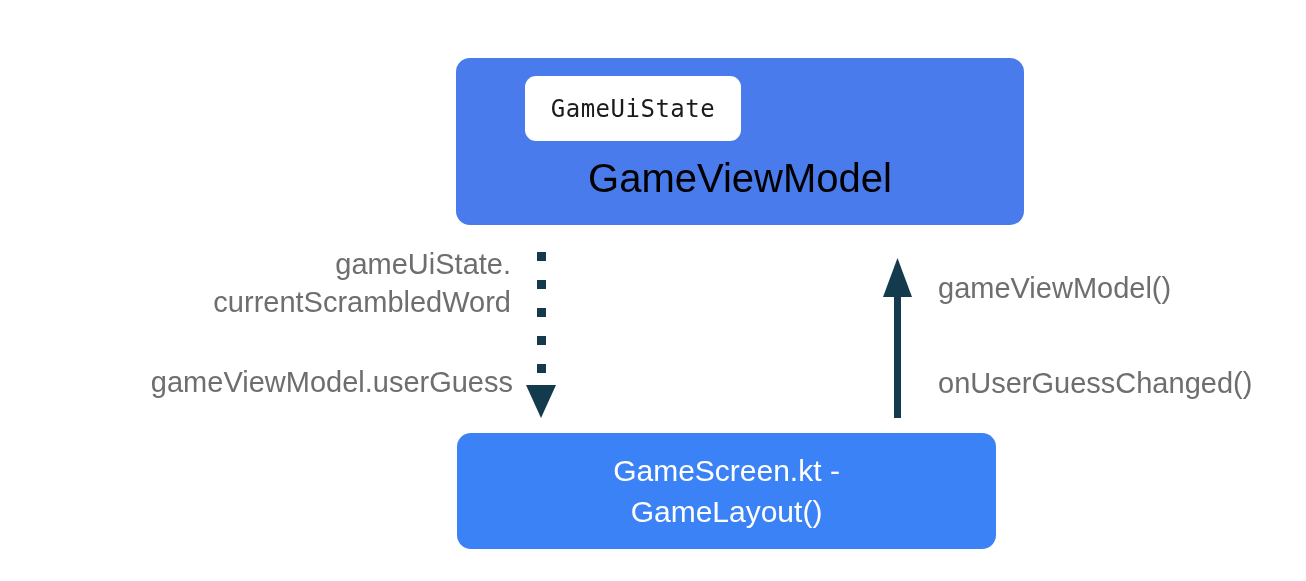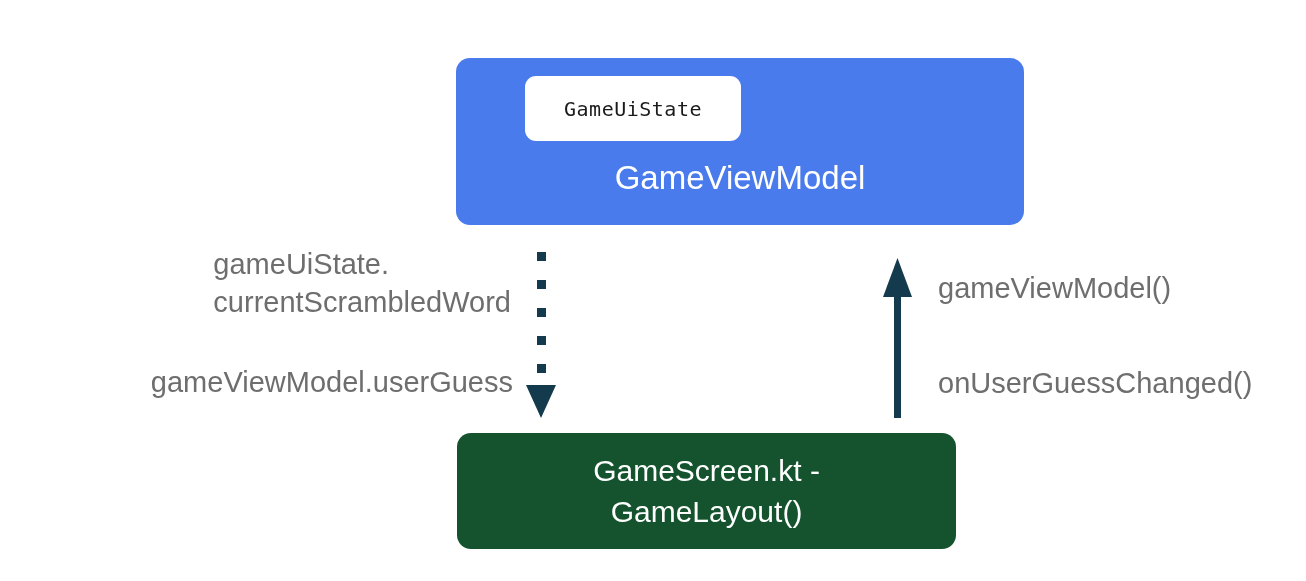--- a/index.html
+++ b/index.html
@@ -42,45 +42,45 @@
     width: 216px;
     height: 65px;
     background: #ffffff;
     border-radius: 11px;
     display: flex;
     align-items: center;
     justify-content: center;
   }
   #uistate-chip .chip-label {
     font-family: "DejaVu Sans Mono", "Liberation Mono", monospace;
-    font-size: 20px;
+    font-size: 24px;
     color: #1b1b1b;
     letter-spacing: 0.5px;
     white-space: nowrap;
   }
 
   #viewmodel-title {
     position: absolute;
     left: 0;
     right: 0;
     top: 100px;
     text-align: center;
-    color: #ffffff;
-    font-size: 33px;
+    color: #000000;
+    font-size: 40px;
     font-weight: 400;
     line-height: 40px;
     white-space: nowrap;
   }
 
   #screen-box {
     left: 457px;
     top: 433px;
-    width: 499px;
+    width: 539px;
     height: 116px;
-    background: #14532d;
+    background: #3b82f6;
     display: flex;
     align-items: center;
     justify-content: center;
   }
   #screen-title {
     color: #ffffff;
     font-size: 30px;
     line-height: 41px;
     text-align: center;
     font-weight: 400;
@@ -93,20 +93,21 @@
     color: #6e6e6e;
     font-size: 29px;
     line-height: 38px;
     font-weight: 400;
     white-space: pre-line;
   }
 
   #state-label-top {
     right: 795px;   
     top: 245px;
+    text-align: right;
     margin-left: 9px;
   }
 
   #state-label-bottom {
     right: 793px;
     top: 363px;
     text-align: left;
   }
 
   

